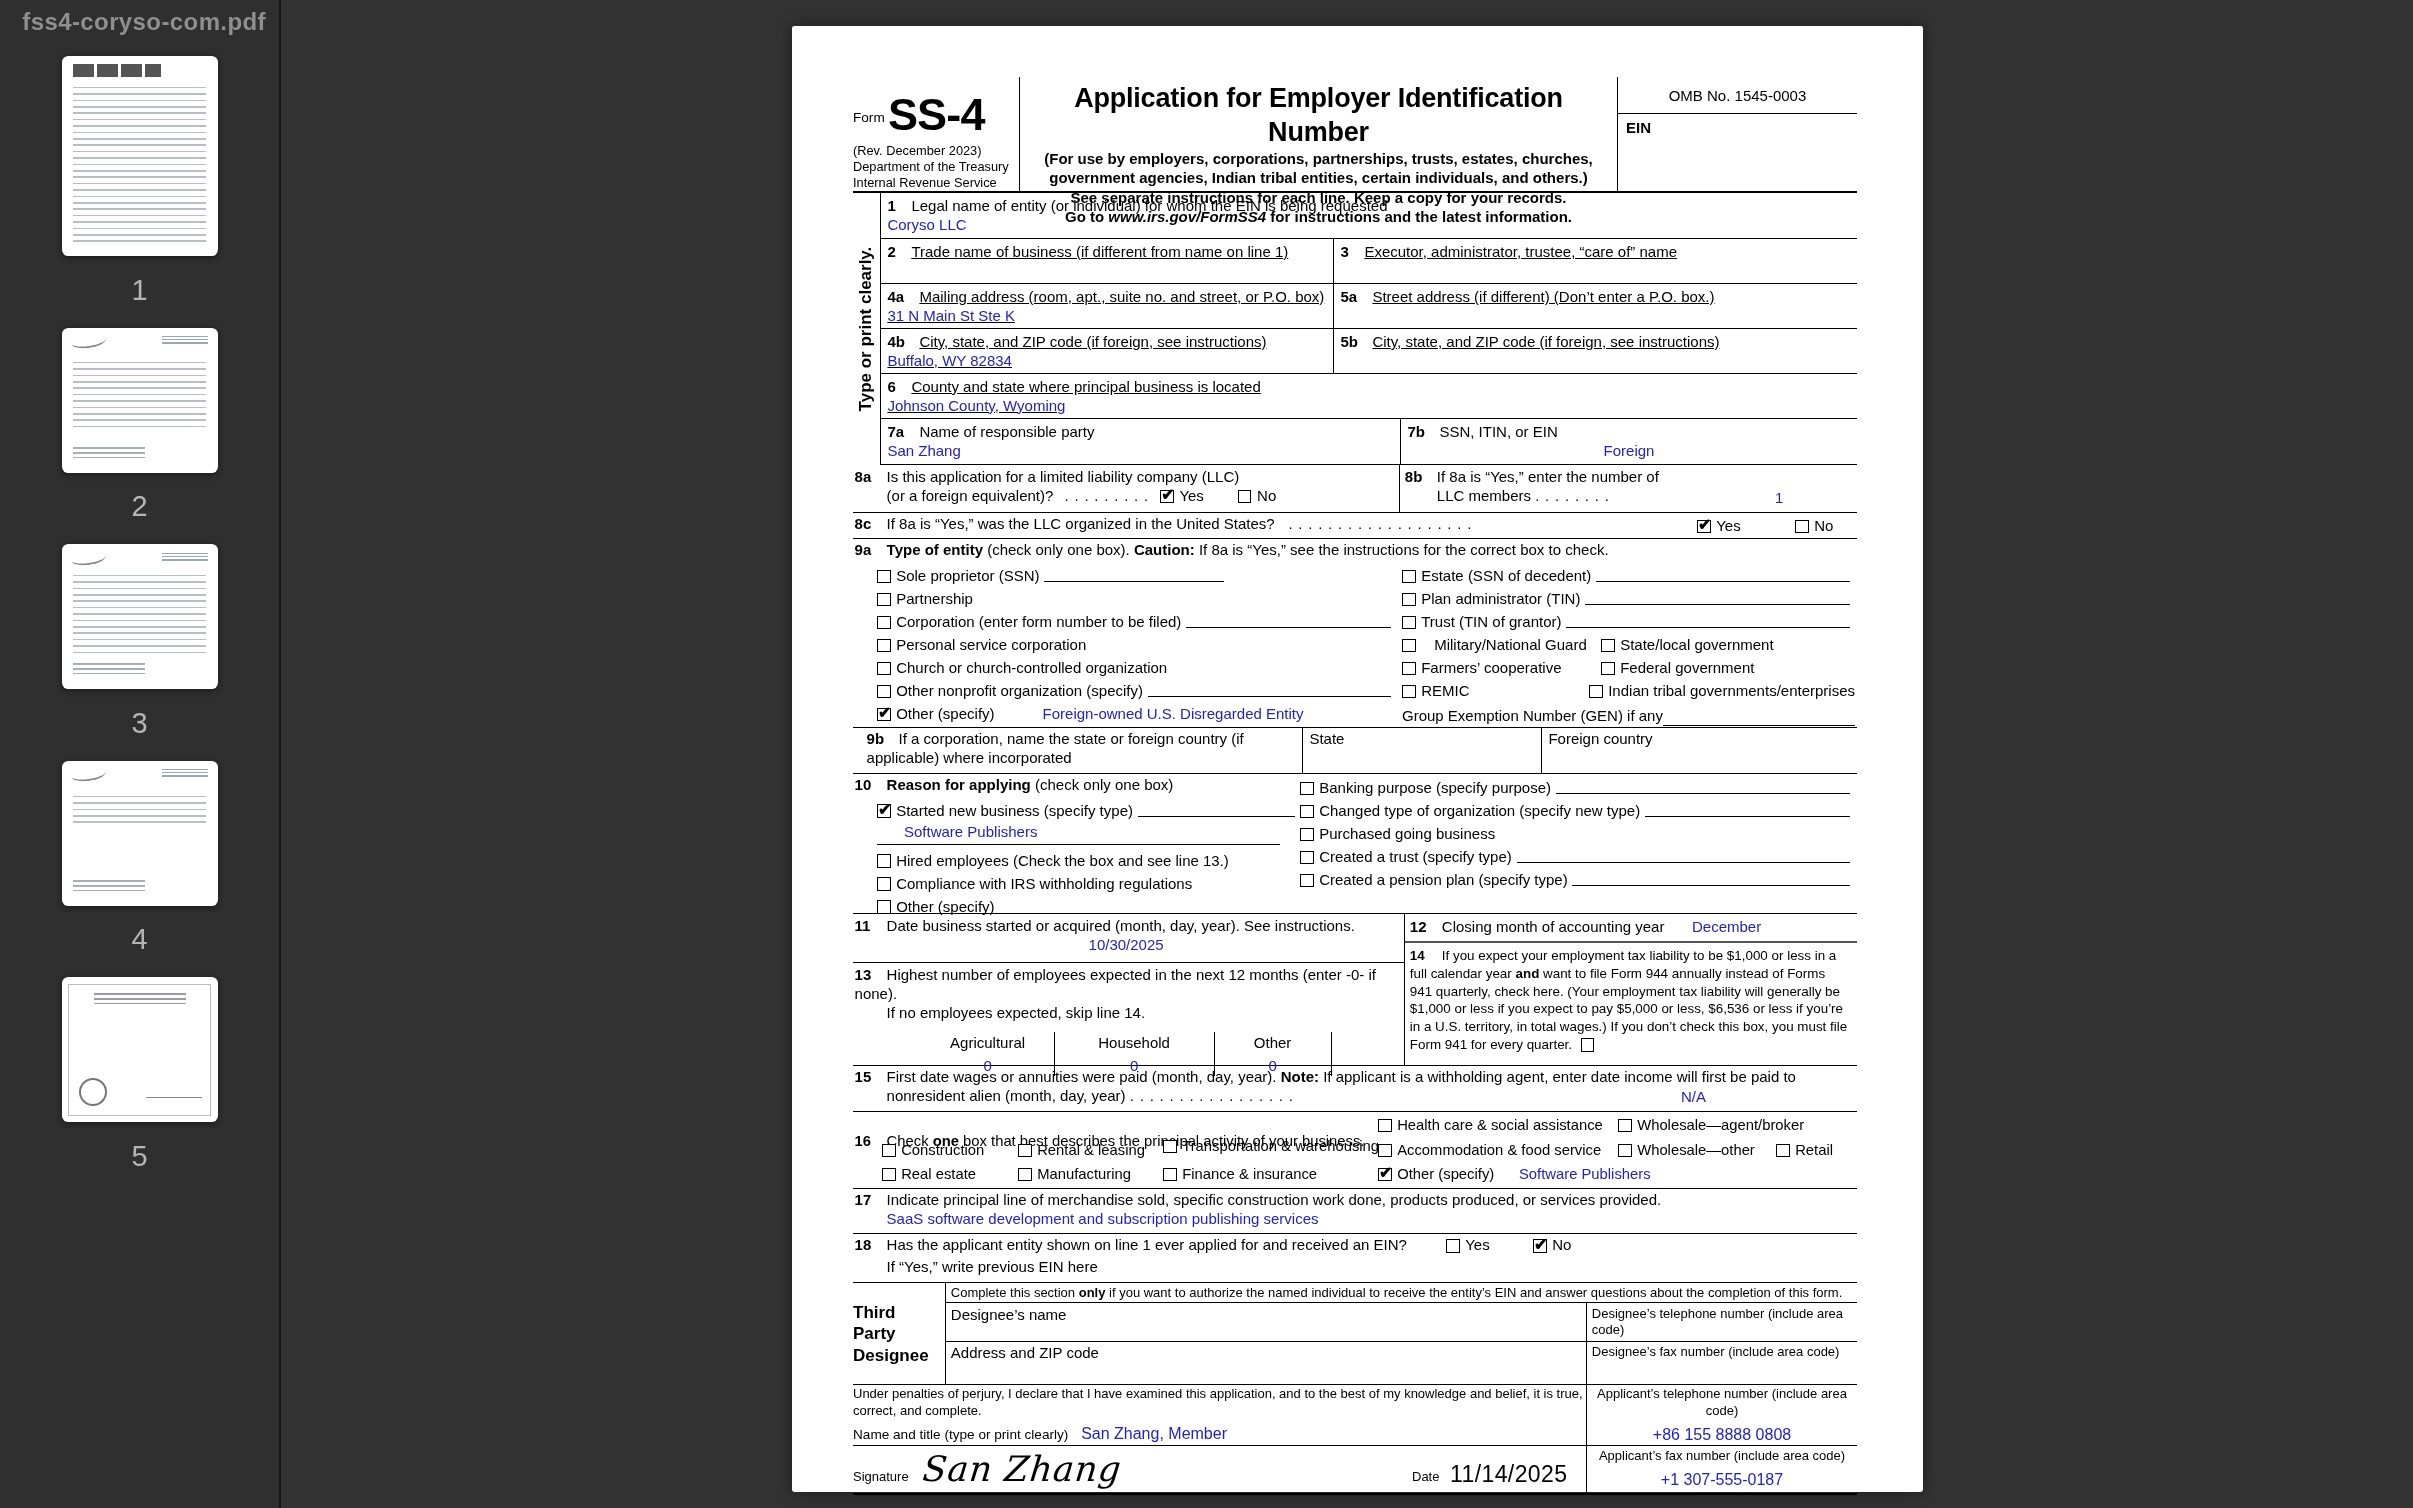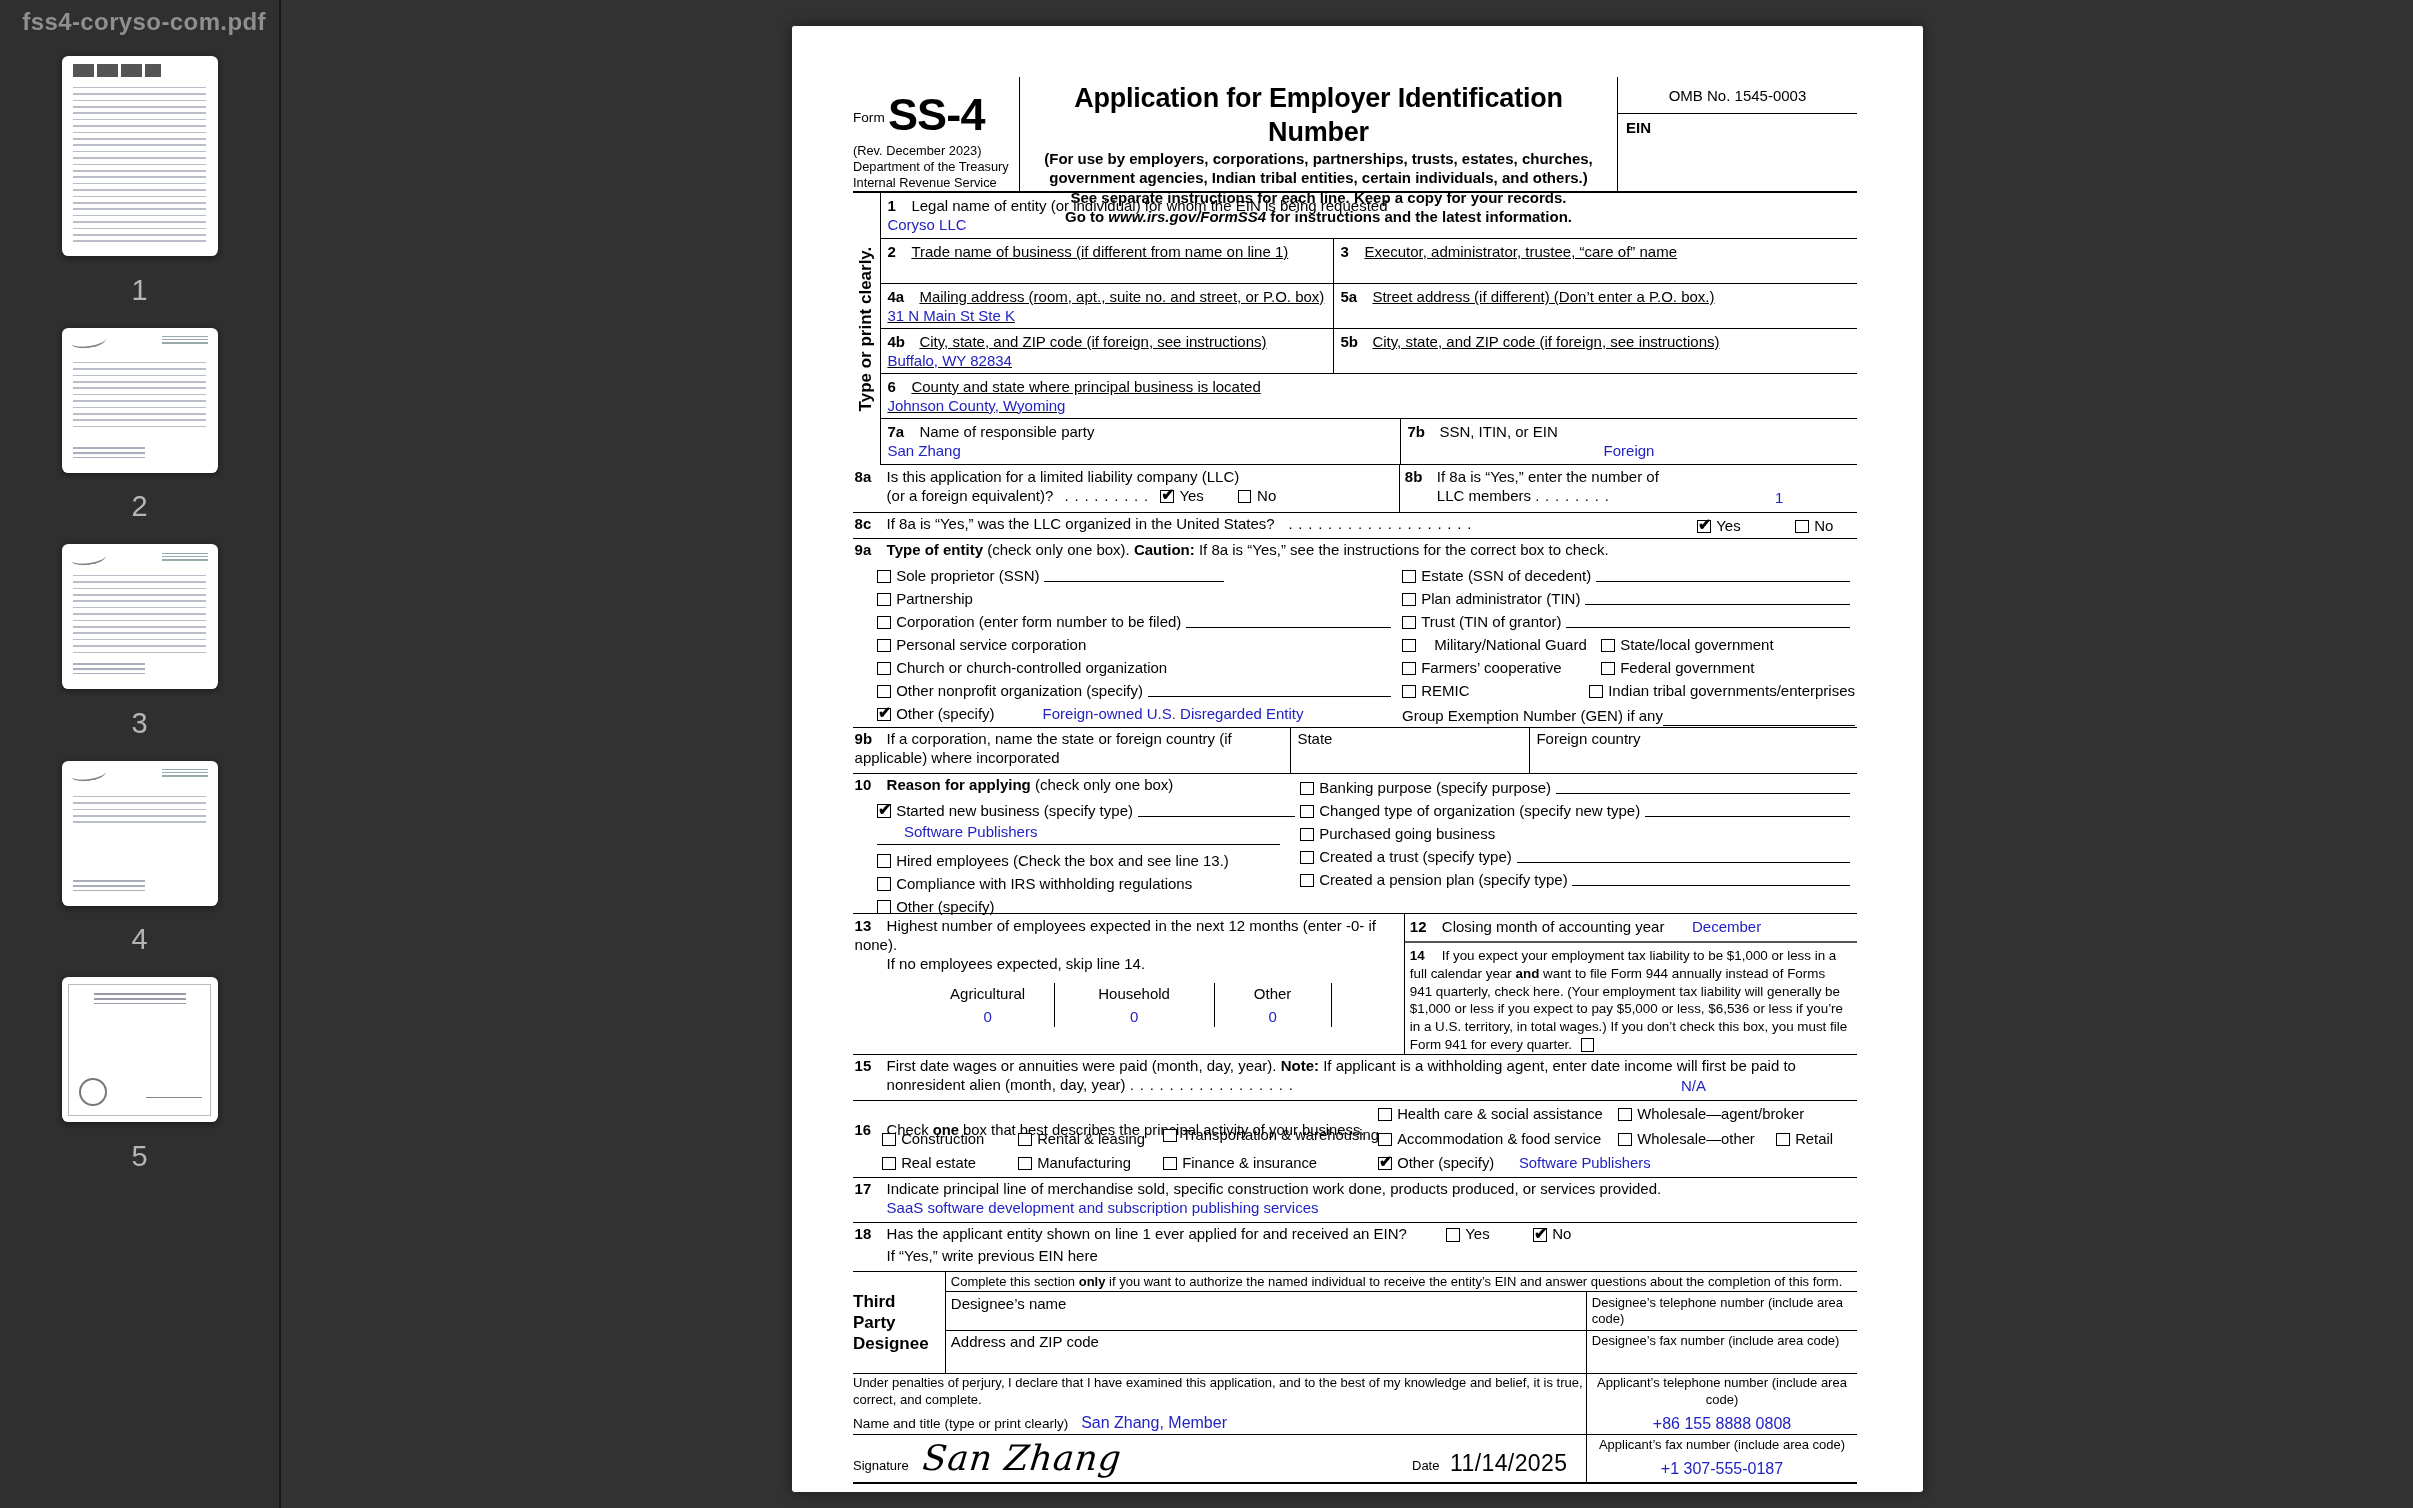--- a/index.html
+++ b/index.html
@@ -73,21 +73,21 @@
   .sec9a{border-bottom:1.6px solid #000;padding:2.4px 0 3.2px 1.6px;position:relative;height:189px;}
   .l9a-left{position:absolute;left:24px;top:26px;width:519px;}
   .l9a-right{position:absolute;left:549px;top:26px;width:453px;}
   .cbi{height:23px;display:flex;align-items:center;white-space:nowrap;}
   .cbi .blank{flex:1;margin:0 4.8px;}
   .dub{display:flex;}
   .genline{height:23px;display:flex;align-items:flex-end;white-space:nowrap;}
   .genline .blank{flex:1;}
   
   .row9b{height:46px;display:flex;border-bottom:1.6px solid #000;}
-  .c9b-1{width:437px;padding:2.4px 6.4px 0 1.6px;}
+  .c9b-1{width:437px;padding:2.4px 6.4px 0 1.6px;margin-left:12px;}
   .c9b-2{width:239px;border-left:1.6px solid #000;padding:2.4px 6.4px;}
   .c9b-3{flex:1;border-left:1.6px solid #000;padding:2.4px 6.4px;}
   
   .sec10{border-bottom:1.6px solid #000;position:relative;height:140px;padding:2.4px 0 0 1.6px;}
   .l10-left{position:absolute;left:24px;top:25.5px;width:423px;}
   .l10-right{position:absolute;left:447px;top:3.2px;width:555px;}
   .valuline{height:22.3px;padding-left:27px;border-bottom:1.6px solid #000;width:403px;}
   
   .sec1114{display:flex;border-bottom:1.6px solid #000;}
   .c1113{width:551px;}
@@ -427,20 +427,24 @@
             <div class="cbi">
                 <span class="cb"></span>
                 <span>Created a pension plan (specify type)</span>
                 <span class="blank"></span>
               </div>
           </div>
         </div>
 
         <div class="sec1114">
           <div class="c1113">
+            <div class="row11">
+              <div><span class="num2">11</span><span>Date business started or acquired (month, day, year). See instructions.</span></div>
+              <div class="val" style="text-align:center;">10/30/2025</div>
+            </div>
             <div class="row13">
               <div><span class="num2">13</span><span>Highest number of employees expected in the next 12 months (enter -0- if none).</span></div>
               <div style="padding-left:32px;">If no employees expected, skip line 14.</div>
               <div class="minitable">
                 <div class="mt-c">
                     <div>Agricultural</div>
                     <div class="mt-v val">0</div>
                   </div>
                 <div class="mt-c mt-c2">
                     <div>Household</div>

